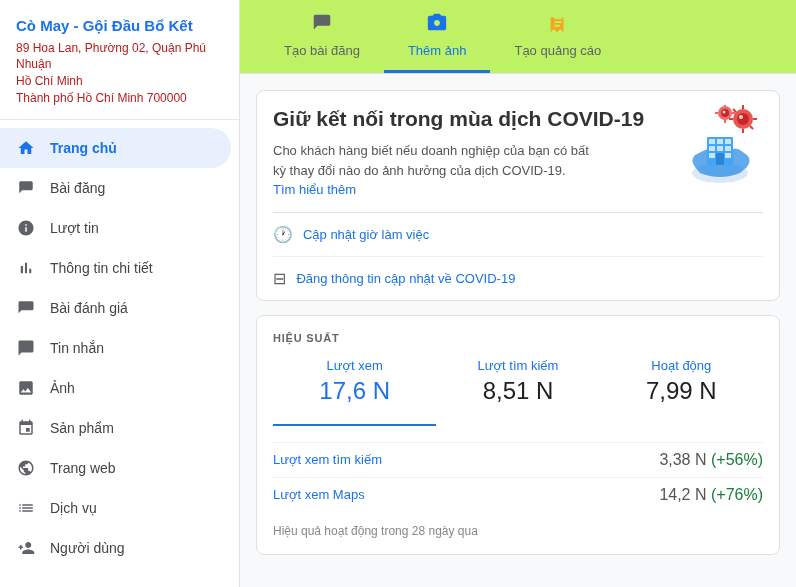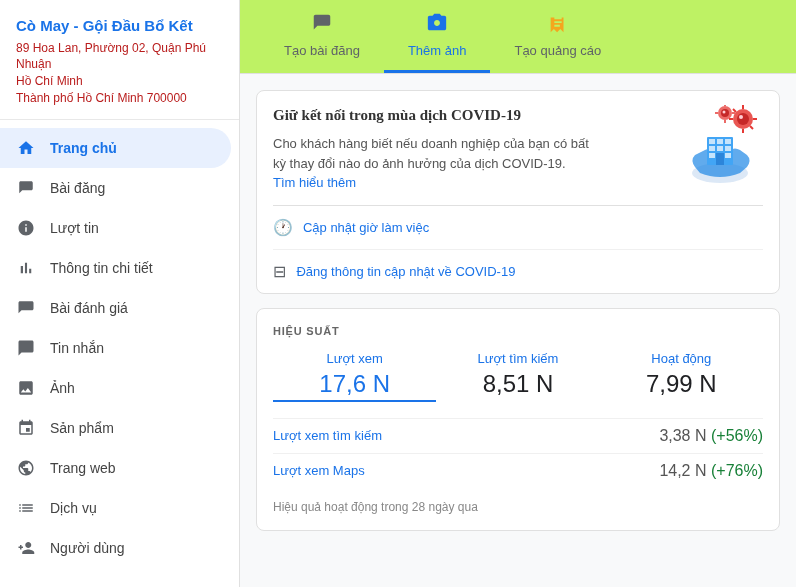--- a/index.html
+++ b/index.html
@@ -106,25 +106,24 @@
     
     .covid-card {
       background: #fff;
       border: 1px solid #e0e0e0;
       border-radius: 8px;
       padding: 16px 16px 0 16px;
       position: relative;
       overflow: hidden;
     }
     .covid-card-title {
-      font-size: 15px;
+      font-size: 21px;
       font-weight: 600;
       color: #333;
       margin-bottom: 10px;
-      font-family: Liberation Serif, serif;
     }
     .covid-card-body {
       display: flex;
       justify-content: space-between;
     }
     .covid-card-text {
       font-size: 13px;
       color: #555;
       line-height: 1.5;
       max-width: 65%;
@@ -178,21 +177,21 @@
       margin-bottom: 14px;
     }
     .perf-stats {
       display: flex;
       gap: 0;
       margin-bottom: 16px;
     }
     .perf-stat {
       flex: 1;
       text-align: center;
-      padding-bottom: 2px;
+      padding-bottom: 19px;
       border-bottom: 2px solid transparent;
     }
     .perf-stat.active-stat { border-bottom-color: #1a73e8; }
     .perf-stat-label {
       font-size: 13px;
       color: #1a73e8;
       font-weight: 500;
       margin-bottom: 4px;
     }
     .perf-stat-value {

